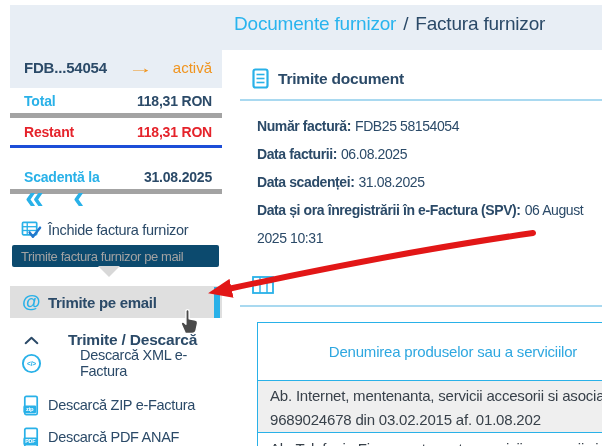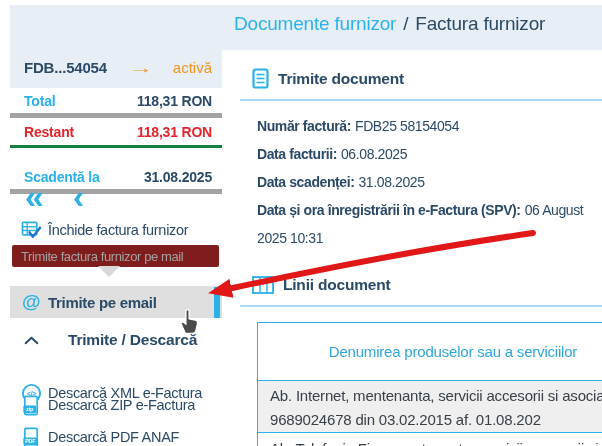--- a/index.html
+++ b/index.html
@@ -20,38 +20,38 @@
   .sb-header{position:absolute;left:0;top:5px;width:212px;height:83px;background:#e8eef5;}
   .inv-row{position:absolute;left:14px;right:10px;top:59px;display:flex;align-items:flex-end;}
   .inv-no{font-weight:bold;color:#2b4a68;font-size:15px;letter-spacing:-0.2px;}
   .inv-arrow{color:#f0941e;font-size:15px;font-weight:bold;margin-left:26px;display:inline-block;transform:scaleX(1.7);}
   .inv-status{margin-left:auto;color:#f0941e;font-size:15px;}
 
   .sum-row{position:absolute;left:0;width:212px;height:30px;display:flex;align-items:center;
            padding:0 10px 0 14px;box-sizing:border-box;font-size:14px;font-weight:bold;letter-spacing:-0.2px;}
   .sum-row .val{margin-left:auto;}
   .c-cyan{color:#29b1e8;} .c-navy{color:#2b4a68;} .c-red{color:#e5232b;}
-  .bb-cyan{border-bottom:5px solid #a3a3a3;} .bb-red{border-bottom:3px solid #15803d;}
+  .bb-cyan{border-bottom:5px solid #a3a3a3;} .bb-red{border-bottom:3px solid #1d4ed8;}
 
   .chev{position:absolute;top:178px;color:#29b1e8;font-weight:bold;font-size:34px;line-height:36px;cursor:pointer;}
   .chev.dbl{left:15px;} .chev.sgl{left:63px;}
 
   .mi{position:absolute;left:0;width:212px;display:flex;align-items:center;box-sizing:border-box;
       padding-left:10px;font-size:14.5px;color:#2b4a68;letter-spacing:-0.3px;cursor:pointer;}
   .mi .ic{width:22px;min-width:22px;margin-right:6px;display:flex;justify-content:center;align-items:center;}
   .mi-close{top:216px;height:28px;}
   .mi-disabled{top:258px;height:30px;color:#9e9e9e;font-weight:bold;cursor:default;}
   .mi-email{top:286px;height:32px;background:#dfdfdf;font-weight:bold;font-size:15px;}
   .at-glyph{color:#29b1e8;font-size:19px;font-weight:bold;}
   .mi-section{top:327px;height:26px;font-weight:bold;font-size:15.5px;letter-spacing:-0.2px;gap:20px;}
-  .mi-xml{top:378px;height:30px;}
+  .mi-xml{top:348px;height:30px;gap:32px;}
   .mi-zip{top:389px;height:32px;}
   .mi-pdf{top:421px;height:32px;}
 
-  .tooltip{position:absolute;left:2px;top:245px;width:198px;height:22px;background:#7f1d1d;border-radius:2px;
+  .tooltip{position:absolute;left:2px;top:245px;width:198px;height:22px;background:#0c4a6e;border-radius:2px;
            display:flex;align-items:center;padding-left:9px;font-size:13px;letter-spacing:-0.4px;color:#a2a2a2;z-index:5;}
   .tooltip-caret{position:absolute;left:88px;top:266px;width:0;height:0;z-index:5;
            border-left:11px solid transparent;border-right:11px solid transparent;border-top:11px solid #d8d8d8;}
   .scroll-thumb{position:absolute;right:2px;top:287px;width:6px;height:31px;background:#29b1e8;z-index:6;cursor:pointer;}
 
   
   .divider{position:absolute;left:240px;right:0;height:2px;background:#a9d9f0;}
   .div1{top:99px;} .div2{top:305px;}
   .sec-head{position:absolute;display:flex;align-items:center;gap:9px;color:#2b4a68;font-weight:bold;font-size:15.5px;letter-spacing:-0.2px;}
   .sec1{left:252px;top:68px;} .sec2{left:252px;top:276px;}
@@ -208,21 +208,20 @@
 
   <div class="sec-head sec2">
     <span>
       <svg width="22" height="18" viewBox="0 0 22 18">
         <rect x="1" y="1" width="20" height="16" fill="#fff" stroke="#29b1e8" stroke-width="1.8"></rect>
         <line x1="8" y1="1" x2="8" y2="17" stroke="#29b1e8" stroke-width="1.4"></line>
         <line x1="15" y1="1" x2="15" y2="17" stroke="#29b1e8" stroke-width="1.4"></line>
         <line x1="1" y1="6.5" x2="21" y2="6.5" stroke="#29b1e8" stroke-width="1.4"></line>
       </svg>
     </span>
-    <span>Linii document</span>
   </div>
   <div class="divider div2"></div>
 
   <div class="doc-table">
     <div class="dt-header">Denumirea produselor sau a serviciilor</div>
     <div class="dt-row1">
       <span>Ab. Internet, mentenanta, servicii accesorii si asociate</span>
       <span>9689024678 din 03.02.2015 af. 01.08.202</span>
     </div>
     <div class="dt-row2">

